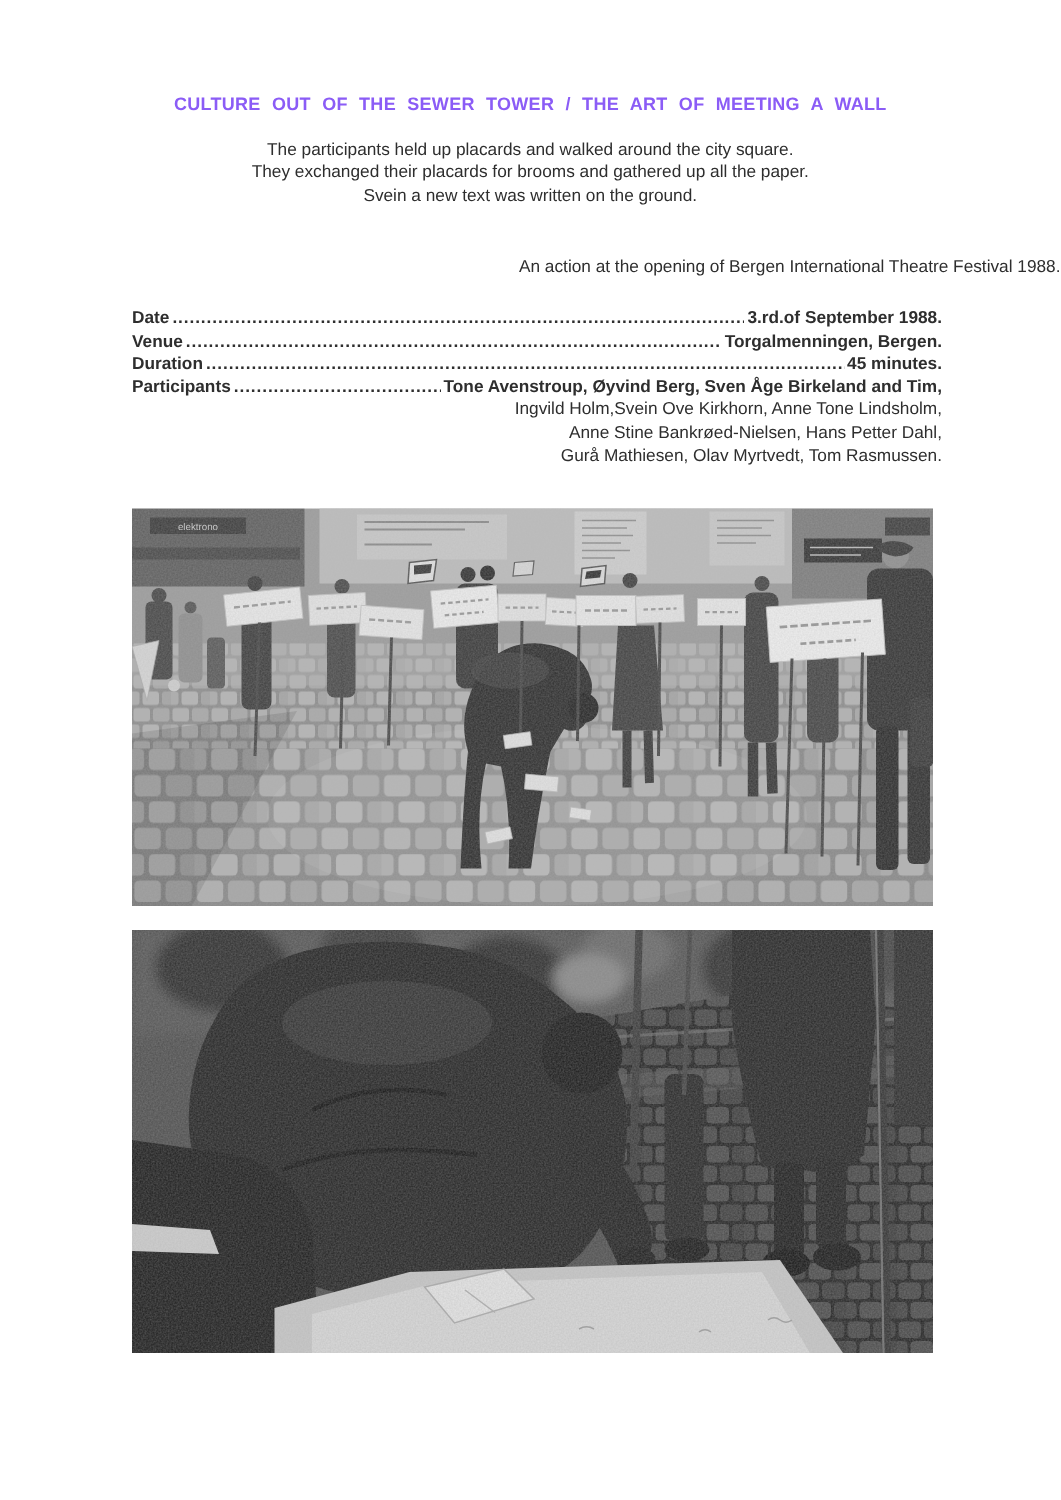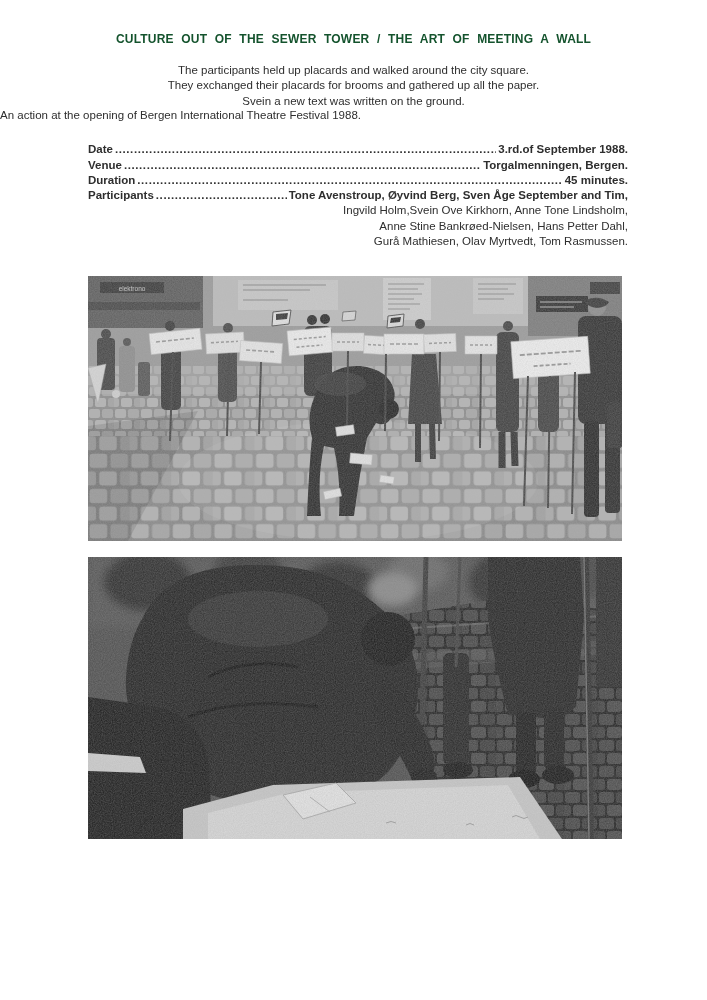--- a/index.html
+++ b/index.html
@@ -5,36 +5,37 @@
   html,body{margin:0;padding:0;background:#ffffff;}
   .page{
     position:relative;
     width:707px;height:1000px;
     background:#ffffff;
     font-family:"Liberation Sans",sans-serif;
     color:#2e2e2e;
     overflow:hidden;
   }
   .title{
-    padding-top:32px;
+    padding-top:62px;
     text-align:center;
     font-size:12px;
     font-weight:bold;
     letter-spacing:0.2px;
     word-spacing:4px;
-    color:#14532d;
+    color:#8b5cf6;
   }
   .intro{
     margin-top:17px;
     text-align:center;
     font-size:11.5px;
     line-height:15.4px;
   }
   .action{
-    text-align:left;
+    margin-top:33px;
+    text-align:right;
     font-size:11.5px;
   }
   .details{
     margin:21px 0 0 88px;
     width:540px;
     font-size:11.5px;
     line-height:15.3px;
   }
   .detail-row{display:flex;align-items:baseline;font-weight:bold;}
   .dlabel{white-space:nowrap;}
@@ -85,21 +86,21 @@
       <span class="dvalue">Torgalmenningen, Bergen.</span>
     </div>
     <div class="detail-row">
       <span class="dlabel">Duration</span>
       <span class="leader"></span>
       <span class="dvalue">45 minutes.</span>
     </div>
     <div class="detail-row">
       <span class="dlabel">Participants</span>
       <span class="leader"></span>
-      <span class="dvalue">Tone Avenstroup, Øyvind Berg, Sven Åge September and Tim,</span>
+      <span class="dvalue">Tone Avenstroup, Øyvind Berg, Sven Åge Birkeland and Tim,</span>
     </div>
     <div class="cont-line">Ingvild Holm,Svein Ove Kirkhorn, Anne Tone Lindsholm,</div>
     <div class="cont-line">Anne Stine Bankrøed-Nielsen, Hans Petter Dahl,</div>
     <div class="cont-line">Gurå Mathiesen, Olav Myrtvedt, Tom Rasmussen.</div>
   </div>
 
   <div class="photos">
 
     <div class="photo">
       <svg width="534" height="265" viewBox="0 0 534 265" role="img" aria-label="Black-and-white photo: participants holding white placards on poles across a cobbled city square while one performer bends down to gather paper">

